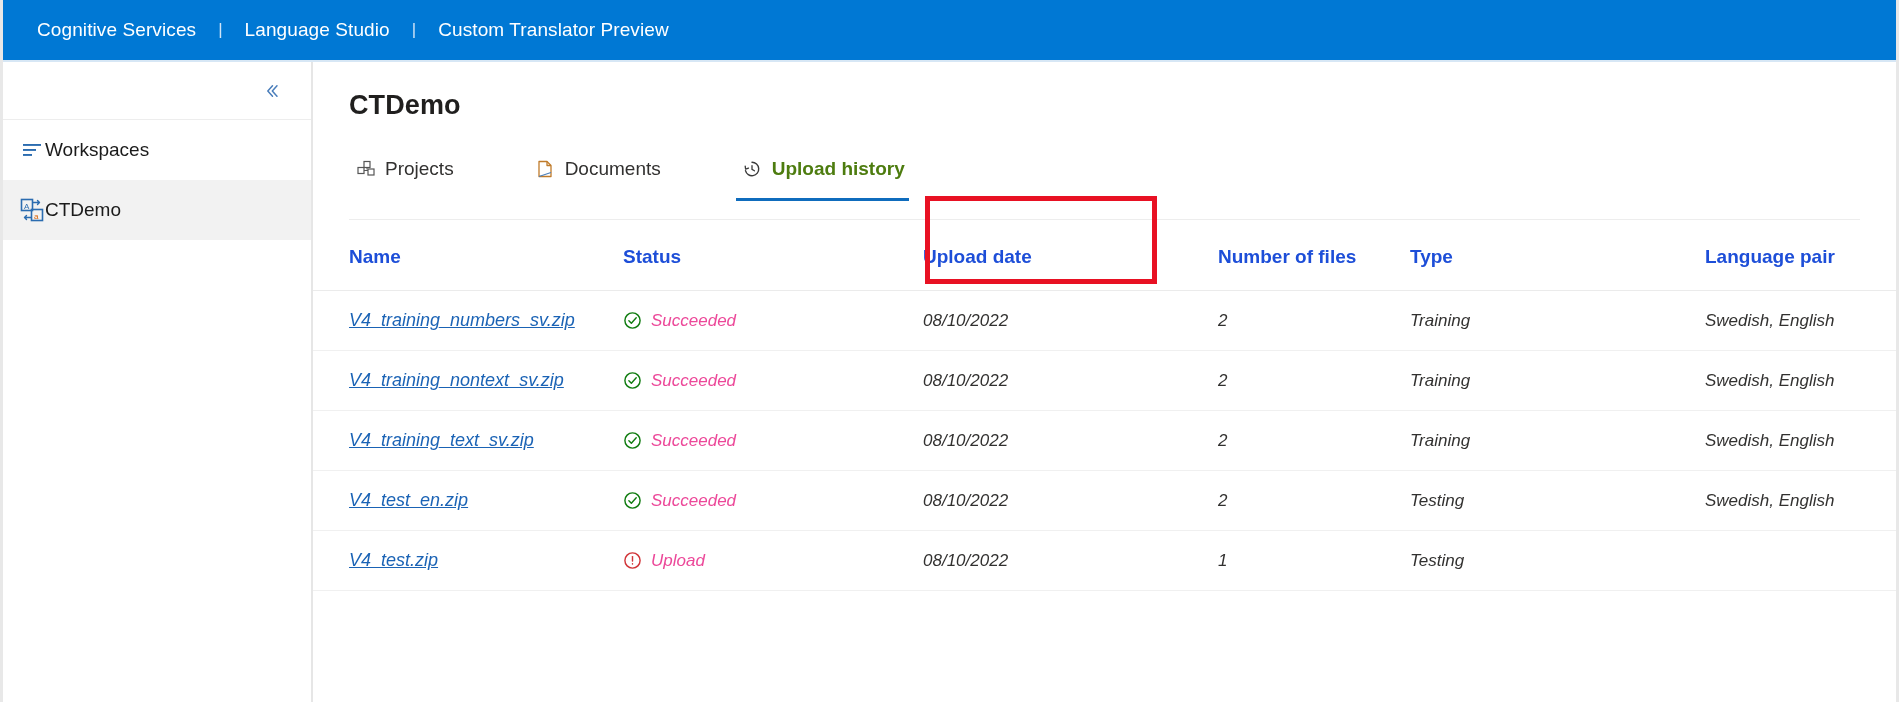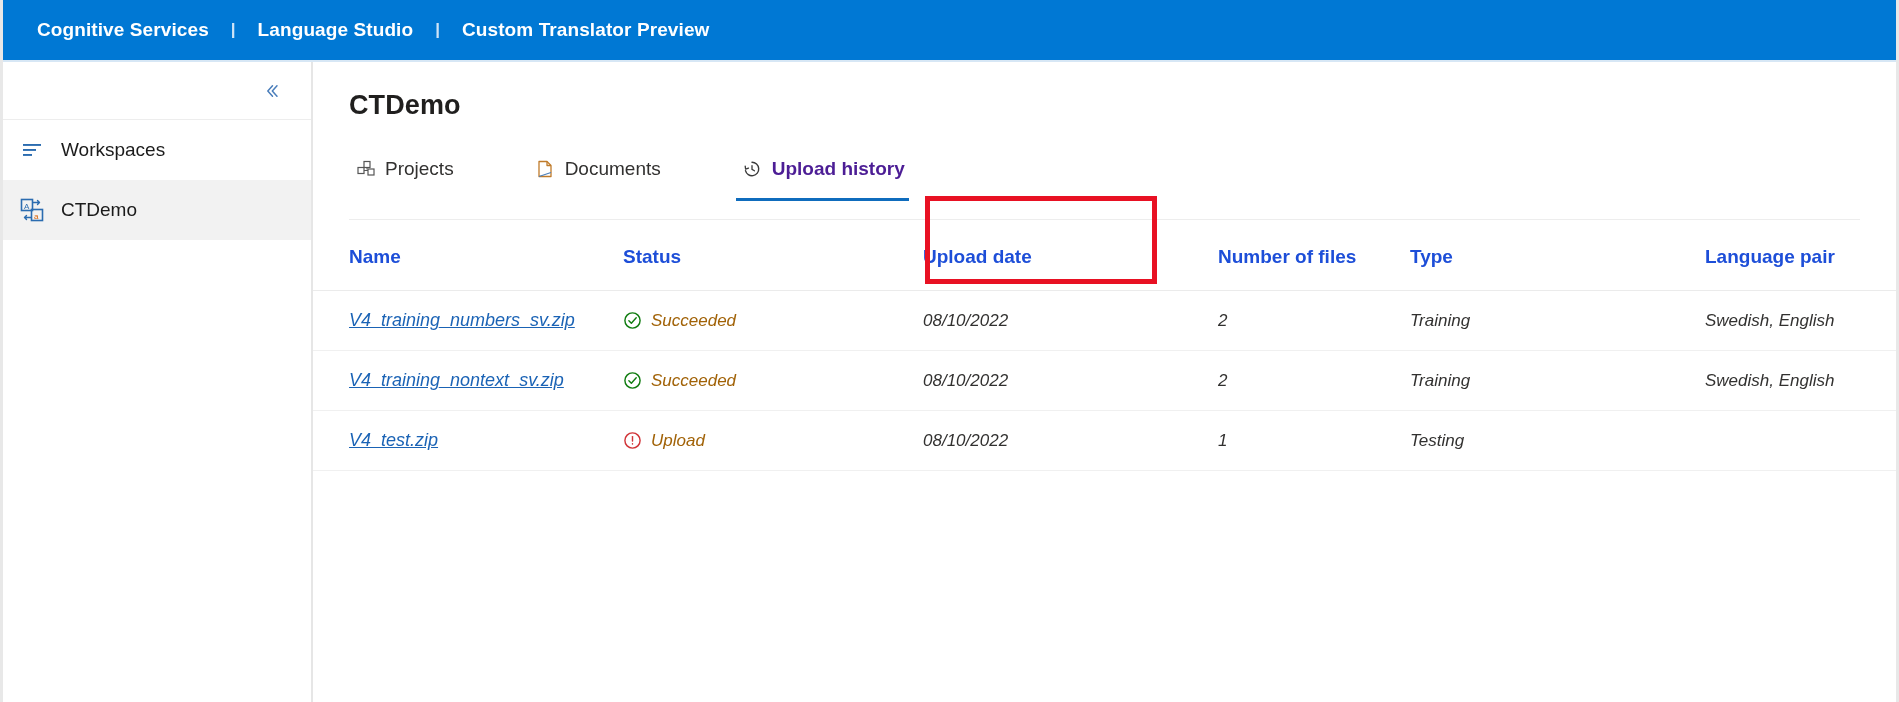--- a/index.html
+++ b/index.html
@@ -25,21 +25,20 @@
 
   
   .topbar {
     flex: 0 0 62px;
     background: #0078d4;
     display: flex;
     align-items: center;
     padding-left: 34px;
     color: #ffffff;
     border-bottom: 2px solid #d7e7f5;
-    font-weight: bold;
   }
   .brand-link {
     font-size: 19px;
     color: #ffffff;
     letter-spacing: .1px;
     white-space: nowrap;
     cursor: pointer;
   }
   .brand-sep {
     color: #cfe4f7;
@@ -75,21 +74,21 @@
     width: 26px; height: 26px;
     display: flex; align-items: center; justify-content: center;
     cursor: pointer;
     color: #4a7ebb;
   }
   .nav-item {
     height: 60px;
     display: flex;
     align-items: center;
     padding-left: 16px;
-    gap: 16px;
+    gap: 0;
     cursor: pointer;
     font-size: 19px;
     color: #1b1b1b;
     border-bottom: 1px solid transparent;
   }
   .nav-item.selected { background: #f2f2f2; }
   .nav-icon {
     width: 26px; height: 26px;
     display: flex; align-items: center; justify-content: center;
     flex: 0 0 26px;
@@ -137,21 +136,21 @@
     position: relative;
     white-space: nowrap;
   }
   .tab .tab-ico {
     width: 21px; height: 21px;
     display: flex; align-items: center; justify-content: center;
     color: #4a4a4a;
   }
   .tab.active {
     font-weight: bold;
-    color: #4c1d95;
+    color: #4d7c0f;
   }
   .tab.active .tab-underline {
     position: absolute;
     left: 0; right: 10px;
     bottom: -10px;
     height: 3px;
     background: #0f6cbd;
   }
 
   
@@ -210,21 +209,21 @@
     text-decoration: underline;
     cursor: pointer;
     font-size: 18px;
   }
   .status-cell {
     display: flex;
     align-items: center;
     gap: 9px;
   }
   .status-ico { width: 19px; height: 19px; flex: 0 0 19px; display:block; }
-  .status-text { font-size: 17px; color: #a16207; }
+  .status-text { font-size: 17px; color: #ec4899; }
 </style>
 </head>
 <body>
 
 <div id="app">
 
   <div class="topbar">
     <span class="brand-link">Cognitive Services</span>
     <span class="brand-sep">|</span>
     <span class="brand-link">Language Studio</span>
@@ -368,20 +367,56 @@
                   </span>
                   <span class="status-text">Succeeded</span>
                 </span>
               </td>
               <td>08/10/2022</td>
               <td>2</td>
               <td>Training</td>
               <td>Swedish, English</td>
             </tr>
             <tr>
+              <td><span class="file-link">V4_training_text_sv.zip</span></td>
+              <td>
+                <span class="status-cell">
+                  <span>
+                    <svg class="status-ico" viewBox="0 0 20 20" aria-hidden="true">
+                      <circle cx="10" cy="10" r="8" fill="none" stroke="#107c10" stroke-width="1.5"></circle>
+                      <path d="M6.2 10.2l2.6 2.6 5.1-5.6" fill="none" stroke="#107c10" stroke-width="1.5" stroke-linecap="round" stroke-linejoin="round"></path>
+                    </svg>
+                  </span>
+                  <span class="status-text">Succeeded</span>
+                </span>
+              </td>
+              <td>08/10/2022</td>
+              <td>2</td>
+              <td>Training</td>
+              <td>Swedish, English</td>
+            </tr>
+            <tr>
+              <td><span class="file-link">V4_test_en.zip</span></td>
+              <td>
+                <span class="status-cell">
+                  <span>
+                    <svg class="status-ico" viewBox="0 0 20 20" aria-hidden="true">
+                      <circle cx="10" cy="10" r="8" fill="none" stroke="#107c10" stroke-width="1.5"></circle>
+                      <path d="M6.2 10.2l2.6 2.6 5.1-5.6" fill="none" stroke="#107c10" stroke-width="1.5" stroke-linecap="round" stroke-linejoin="round"></path>
+                    </svg>
+                  </span>
+                  <span class="status-text">Succeeded</span>
+                </span>
+              </td>
+              <td>08/10/2022</td>
+              <td>2</td>
+              <td>Testing</td>
+              <td>Swedish, English</td>
+            </tr>
+            <tr>
               <td><span class="file-link">V4_test.zip</span></td>
               <td>
                 <span class="status-cell">
                   <span>
                     <svg class="status-ico" viewBox="0 0 20 20" aria-hidden="true">
                       <circle cx="10" cy="10" r="8" fill="none" stroke="#d13438" stroke-width="1.5"></circle>
                       <rect x="9.25" y="5.2" width="1.5" height="6" rx=".6" fill="#d13438"></rect>
                       <rect x="9.25" y="12.6" width="1.5" height="1.8" rx=".7" fill="#d13438"></rect>
                     </svg>
                   </span>

